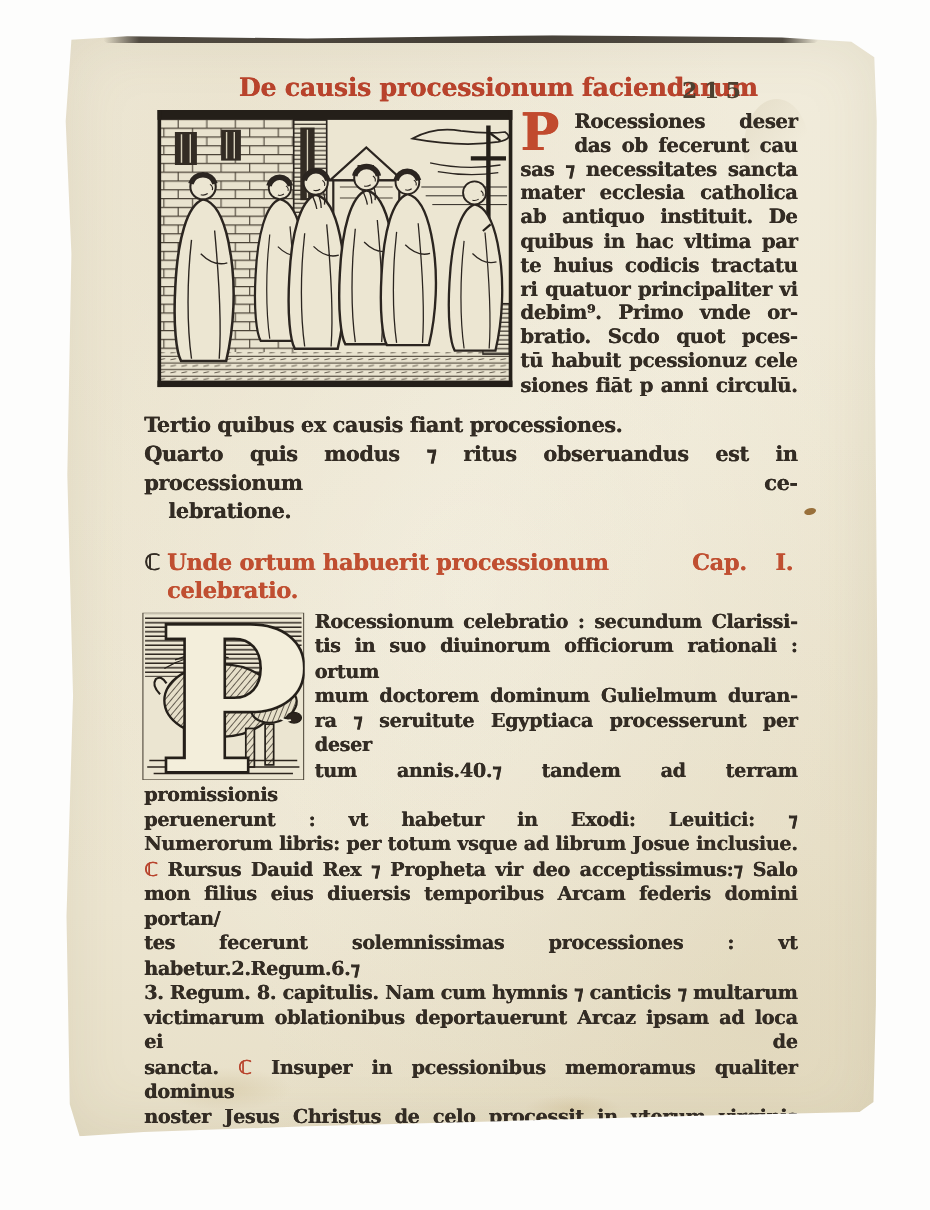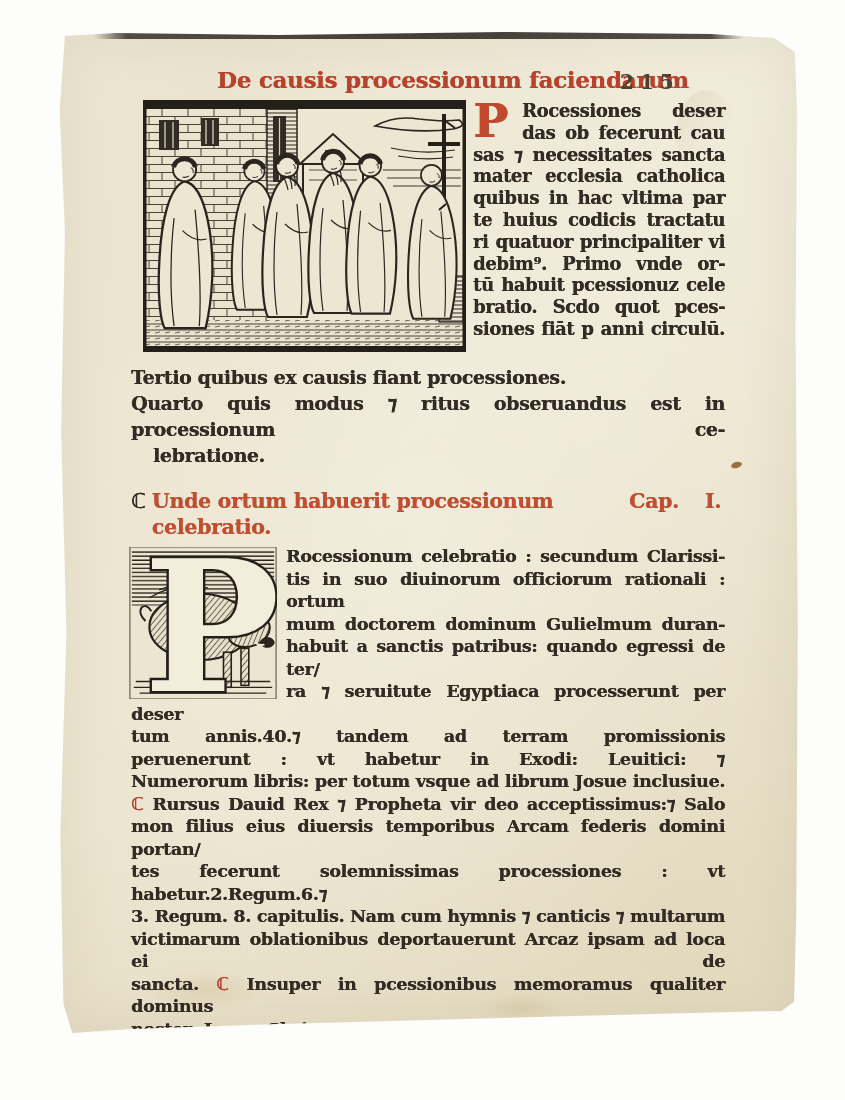--- a/index.html
+++ b/index.html
@@ -192,26 +192,27 @@
           <rect x="319.5" y="0" width="3.5" height="252" fill="#241f19"></rect>
         </svg>
       </div>
 
       <div class="intro-col">
         <span class="intro-drop">P</span>
       <div class="tline"><span>Rocessiones deser</span></div>
           <div class="tline"><span>das ob fecerunt cau</span></div>
           <div class="tline"><span>sas ⁊ necessitates sancta</span></div>
           <div class="tline"><span>mater ecclesia catholica</span></div>
+          <div class="tline"><span>ab antiquo instituit. De</span></div>
           <div class="tline"><span>quibus in hac vltima par</span></div>
           <div class="tline"><span>te huius codicis tractatu</span></div>
           <div class="tline"><span>ri quatuor principaliter vi</span></div>
           <div class="tline"><span>debim⁹. Primo vnde or-</span></div>
+          <div class="tline"><span>bratio. Scdo quot pces-</span></div>
           <div class="tline"><span>tū habuit pcessionuz cele</span></div>
-          <div class="tline"><span>bratio. Scdo quot pces-</span></div>
           <div class="tline"><span>siones fiāt p anni circulū.</span></div>
         </div>
     </div>
 
     <div class="list-block">
         <div class="tline short"><span>Tertio quibus ex causis fiant processiones.</span></div>
         <div class="tline"><span>Quarto quis modus ⁊ ritus obseruandus est in processionum ce-</span></div>
         <div class="tline short indent"><span>lebratione.</span></div>
       </div>
 
@@ -253,21 +254,20 @@
             <rect x="114" y="104" width="8" height="38" fill="url(#diag)" stroke-width="1.6"></rect>
             <path d="M20,52 q26,-16 60,-10 M30,44 q20,-8 44,-6" fill="none" stroke-width="1.2"></path>
           </g>
           <path d="M4,144 H146 M10,150 H140 M6,138 H60 M96,138 H144" stroke="#2c251e" stroke-width="1.4"></path>
           <text x="14" y="148" font-family="DejaVu Serif, serif" font-weight="bold" font-size="186" fill="#f3eedb" stroke="#241f19" stroke-width="5" paint-order="stroke">P</text>
         </svg>
       </div>
     <div class="tline"><span>Rocessionum celebratio : secundum Clarissi-</span></div>
         <div class="tline"><span>tis in suo diuinorum officiorum rationali : ortum</span></div>
         <div class="tline"><span>mum doctorem dominum Gulielmum duran-</span></div>
-        <div class="tline"><span>habuit a sanctis patribus: quando egressi de ter/</span></div>
         <div class="tline"><span>ra ⁊ seruitute Egyptiaca processerunt per deser</span></div>
         <div class="tline"><span>tum annis.40.⁊ tandem ad terram promissionis</span></div>
         <div class="tline"><span>peruenerunt : vt habetur in Exodi: Leuitici: ⁊</span></div>
         <div class="tline"><span>Numerorum libris: per totum vsque ad librum Josue inclusiue.</span></div>
         <div class="tline"><span class="red">ℂ </span><span>Rursus Dauid Rex ⁊ Propheta vir deo acceptissimus:⁊ Salo</span></div>
         <div class="tline"><span>mon filius eius diuersis temporibus Arcam federis domini portan/</span></div>
         <div class="tline"><span>tes fecerunt solemnissimas processiones : vt habetur.2.Regum.6.⁊</span></div>
         <div class="tline"><span>3. Regum. 8. capitulis. Nam cum hymnis ⁊ canticis ⁊ multarum</span></div>
         <div class="tline"><span>victimarum oblationibus deportauerunt Arcaz ipsam ad loca ei de</span></div>
         <div class="tline"><span>sancta. </span><span class="red">ℂ </span><span>Insuper in pcessionibus memoramus qualiter dominus</span></div>

